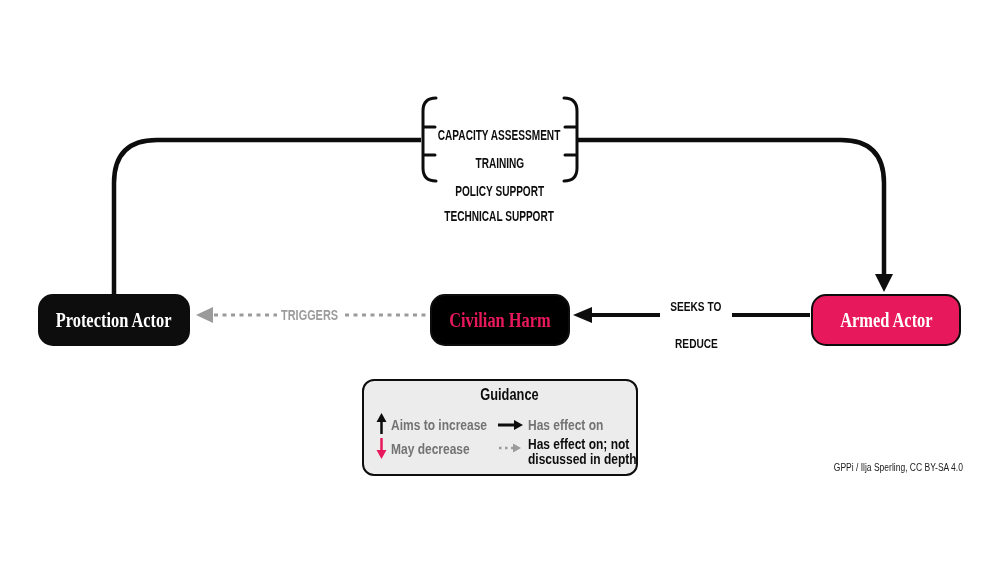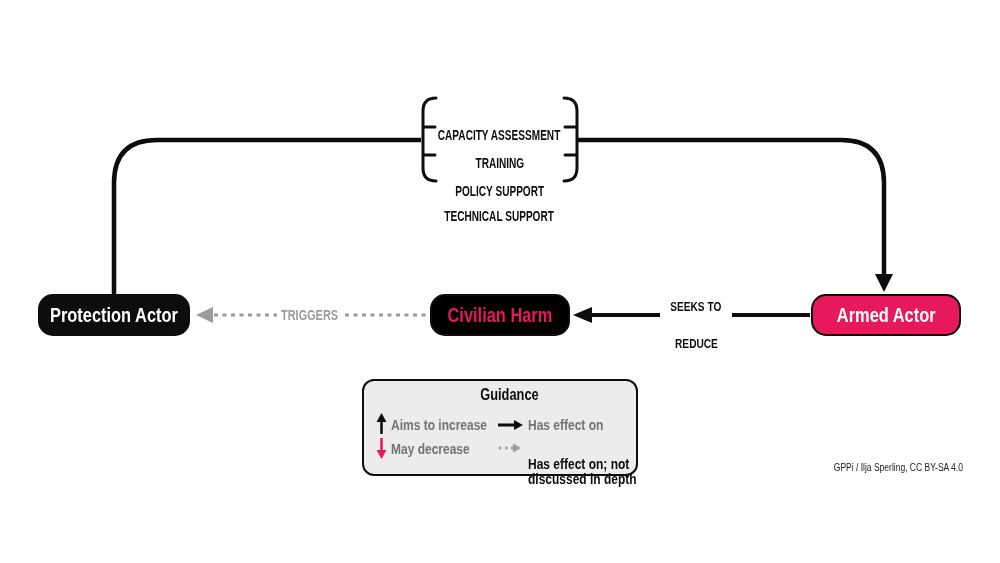--- a/index.html
+++ b/index.html
@@ -6,23 +6,23 @@
   #diagram {
     position:relative; width:1000px; height:563px; background:#ffffff;
     font-family:"Liberation Sans", sans-serif; overflow:hidden;
   }
   #wires { position:absolute; left:0; top:0; width:1000px; height:563px; }
 
   
   .cx { display:inline-block; white-space:nowrap; transform-origin:center center; }
 
   .node {
-    position:absolute; height:42px; box-sizing:border-box;
+    position:absolute; height:52px; box-sizing:border-box;
     border-radius:15px; display:flex; align-items:center; justify-content:center;
-    font-weight:bold; font-size:20px;
+    font-weight:bold; font-size:20px;font-family:Liberation Serif, serif;
   }
   .node .cx { transform:scaleX(0.82); }
   #node-protection { left:38px;  top:294px; width:152px; background:#0d0d0d; color:#ffffff; }
   #node-civilian   { left:430px; top:294px; width:140px; background:#000000; color:#e8185c; border:2.5px solid #0d0d0d; }
   #node-armed      { left:811px; top:294px; width:150px; background:#e8185c; color:#ffffff; border:2.5px solid #0d0d0d; }
 
   .bracket-item {
     position:absolute; left:429px; width:141px; height:18px;
     display:flex; align-items:center; justify-content:center;
     font-weight:bold; font-size:14px; color:#0d0d0d;margin-top:36px;
@@ -49,21 +49,21 @@
   }
   #legend-title .cx { transform:scaleX(0.8); }
   .legend-icon { position:absolute; }
   .legend-label {
     position:absolute; height:18px; display:flex; align-items:center;
     font-size:15px; font-weight:600; color:#737373;
   }
   .legend-label .cx, .legend-label2 .cx { transform:scaleX(0.8); transform-origin:left center; }
   .legend-label2 {
     position:absolute; display:flex; flex-direction:column; align-items:flex-start;
-    font-size:15px; font-weight:600; color:#0d0d0d; line-height:15px;margin-top:20px;
+    font-size:15px; font-weight:600; color:#0d0d0d; line-height:15px;
   }
   #attribution {
     position:absolute; right:37px; top:461px; height:12px;
     font-size:10px; color:#1a1a1a; display:flex; align-items:center;
   }
   #attribution .cx { transform:scaleX(0.85); transform-origin:right center; }
 </style>
 </head>
 <body>
 

